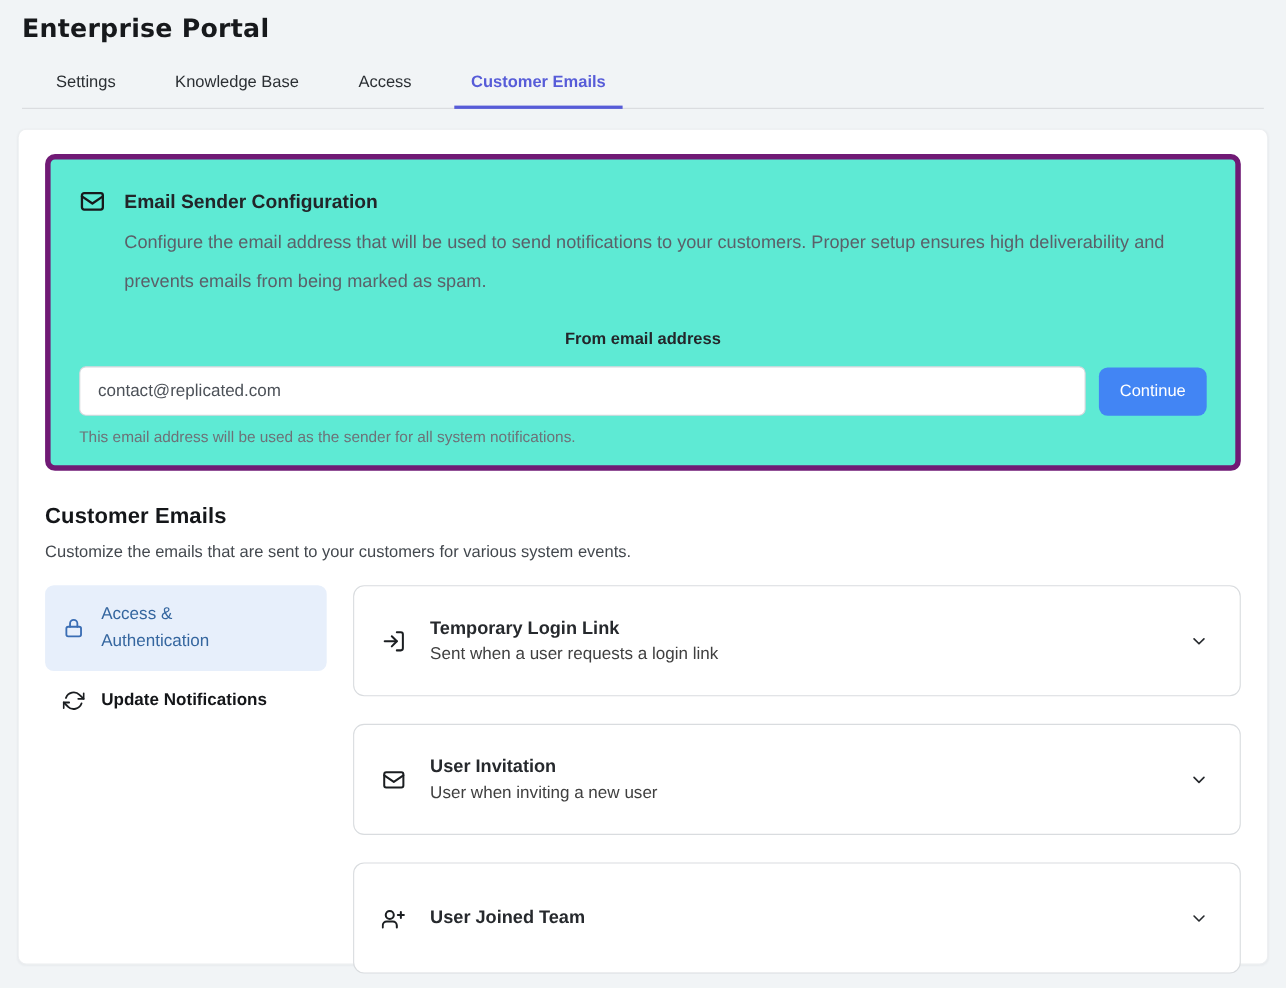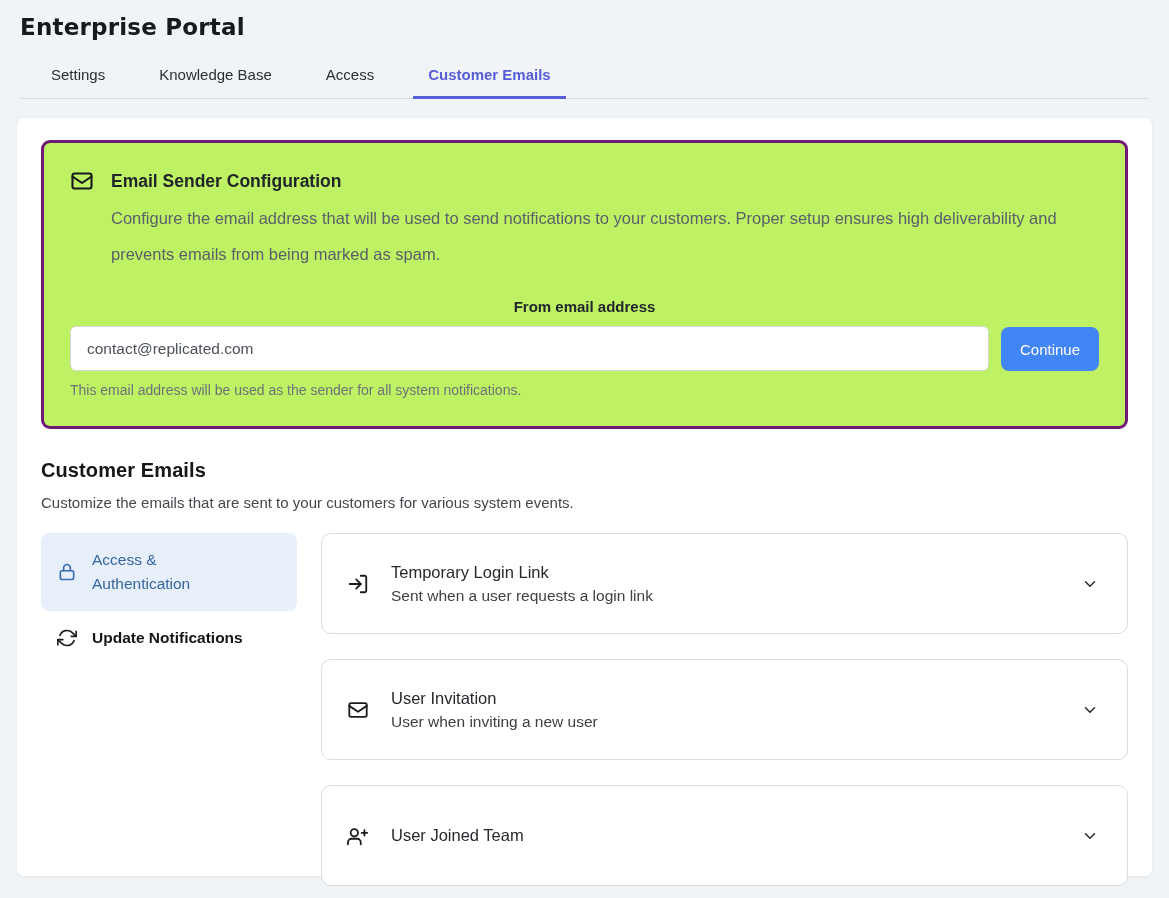--- a/index.html
+++ b/index.html
@@ -40,39 +40,39 @@
     margin: 18px 16px;
     background: #ffffff;
     border: 1px solid #eceef0;
     border-radius: 8px;
     box-shadow: 0 1px 2px rgba(20,30,40,0.04);
     padding: 22px 24px;
     height: 760px;
   }
   
   .sender-card {
-    border: 3px solid #701a75;
+    border: 5px solid #701a75;
     border-radius: 9px;
-    padding: 26px 26px 28px 26px;
-    background: #bef264;
+    padding: 26px 26px 18px 26px;
+    background: #5eead4;
   }
   .card-head { display: flex; align-items: center; gap: 17px; }
   .card-head .icon { display: inline-flex; color: #17191c; }
   .card-head h2 { font-size: 17.5px; font-weight: 700; color: #222529; }
   .sender-desc {
     margin: 7px 0 0 41px;
     max-width: 980px;
     font-size: 16.5px; line-height: 36px; color: #5b6069;
   }
   .from-label {
     display: block;
     margin-top: 26px;
     font-size: 15px; font-weight: 700; color: #23262a; text-align: center;
   }
-  .input-row { display: flex; align-items: flex-end; gap: 12px; margin-top: 11px; }
+  .input-row { display: flex; align-items: center; gap: 12px; margin-top: 16px; }
   .email-input {
     flex: 1;
     height: 45px;
     border: 1px solid #d3d6db;
     border-radius: 6px;
     padding: 0 16px;
     font-family: "Liberation Sans", sans-serif;
     font-size: 15.5px; color: #4c5158;
     outline: none;
     background: #fff;
@@ -116,21 +116,21 @@
     display: flex; align-items: center; gap: 22px;
     border: 1px solid #d9dcdf;
     border-radius: 10px;
     background: #fff;
     padding: 20px 24px 20px 25px;
     min-height: 101px;
     cursor: pointer;
   }
   .email-card .icon { display: inline-flex; color: #1b1e21; flex: none; }
   .email-info { flex: 1; }
-  .email-title { font-size: 16.5px; font-weight: 400; color: #26292d; }
+  .email-title { font-size: 16.5px; font-weight: 700; color: #26292d; }
   .email-desc { margin-top: 5px; font-size: 15.5px; color: #404040; }
   .chev { display: inline-flex; color: #26292d; flex: none; margin-right: 4px; }
   svg { display: block; }
 </style>
 </head>
 <body>
 
 <header class="page-header">
   <h1 class="page-title">Enterprise Portal</h1>
   <nav class="tab-bar">

